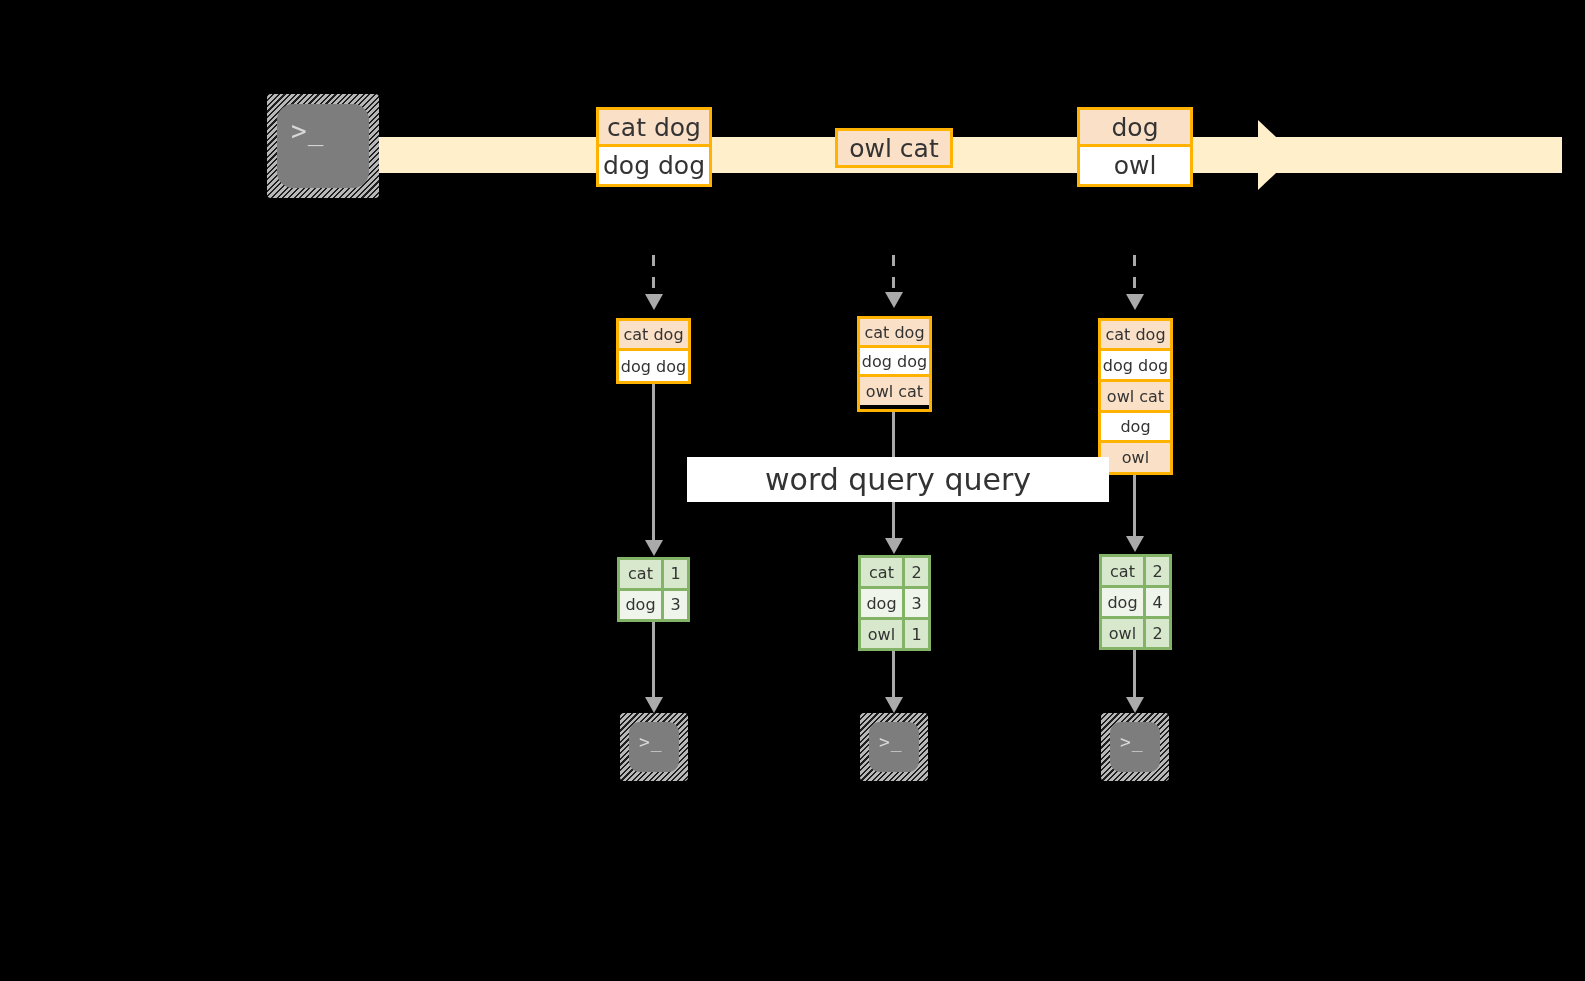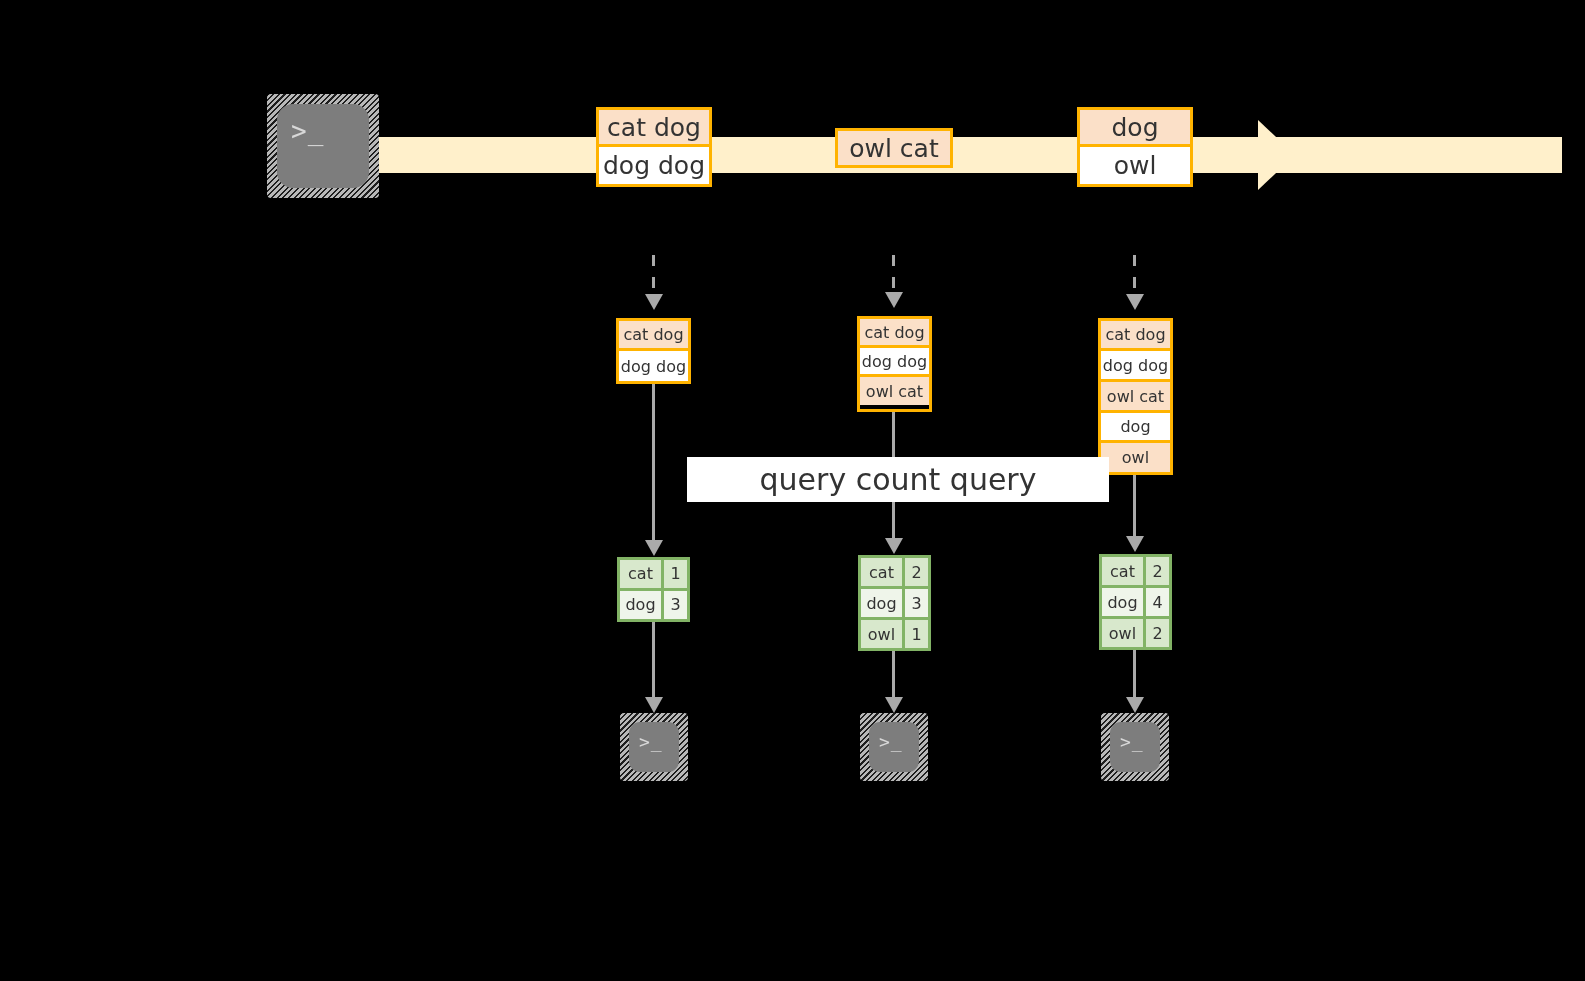--- a/index.html
+++ b/index.html
@@ -280,16 +280,16 @@
   <div class="vline" style="left:1133px; top:650px; height:49px;"></div>
   <div class="ahead" style="left:1126px; top:697px;"></div>
 
   <div class="terminal small" style="left:1101px; top:713px; width:68px; height:68px;">
     <div class="screen">
       <span class="prompt">&gt;_</span>
     </div>
   </div>
 
   <div class="query-label" style="left:687px; top:457px; width:422px; height:45px;">
-    <span>query count query</span>
+    <span>word query query</span>
   </div>
 
 </div>
 
 </body></html>

